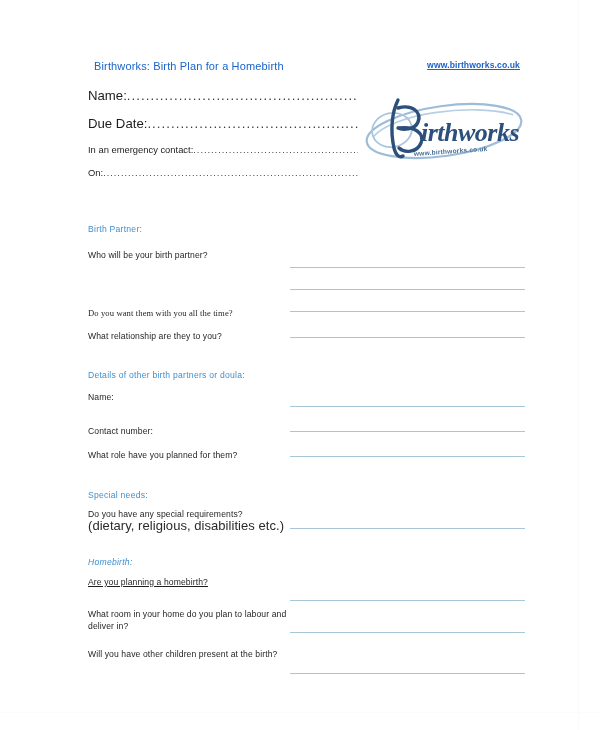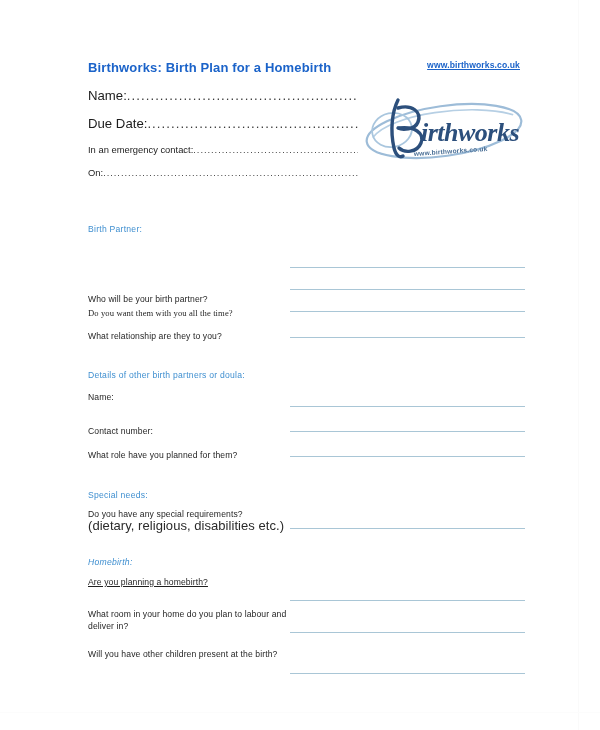--- a/index.html
+++ b/index.html
@@ -44,24 +44,24 @@
   
   .header {
     position: absolute;
     left: 88px;
     top: 60px;
     width: 432px;
     height: 14px;
   }
   .header-title {
     position: absolute;
-    left: 0;
-    top: 0;
-    font-size: 13px;
-    font-weight: bold;
+    left: 6px;
+    top: 0;
+    font-size: 11px;
+    font-weight: normal;
     color: #1b63c9;
     letter-spacing: 0.15px;
     white-space: nowrap;
   }
   .header-link {
     position: absolute;
     right: 0;
     top: 0;
     font-size: 8.6px;
     font-weight: bold;
@@ -203,21 +203,21 @@
       <text x="63" y="55" font-family="'Liberation Serif', serif" font-size="26" font-weight="bold" font-style="italic" fill="#2c4f7c" letter-spacing="-0.5">irthworks</text>
 
       <text x="56" y="70" font-family="'Liberation Sans', sans-serif" font-size="6.6" font-weight="bold" fill="#4a6f96" letter-spacing="0.2" transform="rotate(-4 56 70)">www.birthworks.co.uk</text>
     </svg>
   </div>
 
   <div class="form">
 
     <div class="section-heading" style="top:224px;">Birth Partner:</div>
 
-    <div class="question" style="top:249px;margin-top:44px;">Who will be your birth partner?</div>
+    <div class="question" style="top:249px;">Who will be your birth partner?</div>
     <div class="answer-line" style="top:267px;"></div>
 
     <div class="answer-line" style="top:289px;"></div>
 
     <div class="question" style="top:307px;font-family:Liberation Serif, serif;">Do you want them with you all the time?</div>
     <div class="answer-line" style="top:311px;"></div>
 
     <div class="question" style="top:330px;">What relationship are they to you?</div>
     <div class="answer-line" style="top:337px;"></div>
 

